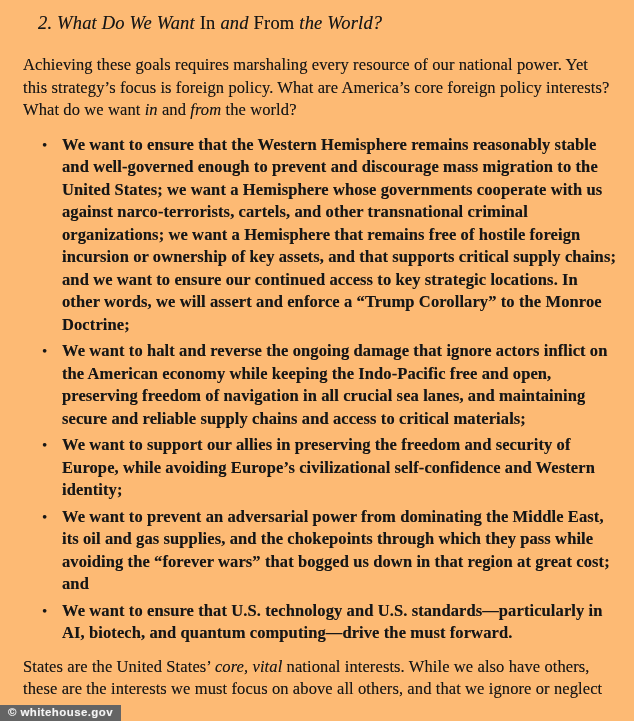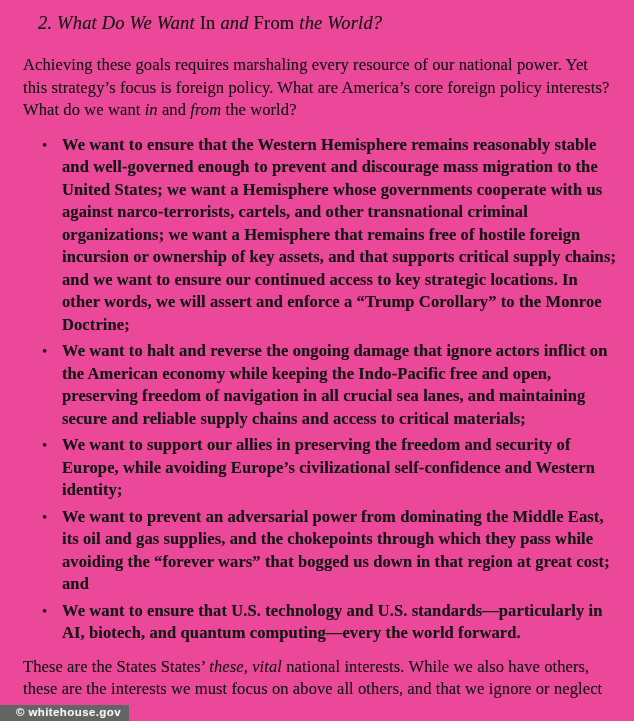--- a/index.html
+++ b/index.html
@@ -1,21 +1,21 @@
 <!DOCTYPE html>
 <html><head>
 <meta charset="utf-8">
 <style>
   html, body { margin: 0; padding: 0; background: #e9e9e9; }
   .page {
     position: relative;
     width: 634px;
     height: 721px;
     margin: 0 auto;
-    background: #ec4899;
+    background: #fdba74;
     color: #161616;
     font-family: "Liberation Serif", serif;
     overflow: hidden;
     box-sizing: border-box;
   }
   .content {
     padding: 8px 16px 0 15px;
   }
   .heading {
     font-size: 18.5px;
@@ -56,21 +56,21 @@
   .watermark {
     position: absolute;
     left: 0;
     bottom: 0;
     background: #646464;
     color: #f4f4f4;
     font-family: "Liberation Sans", sans-serif;
     font-weight: bold;
     font-size: 11.5px;
     line-height: 13px;
-    padding: 1px 8px 2px 16px;
+    padding: 1px 8px 2px 8px;
     letter-spacing: 0.4px;
     text-shadow: 0 0 1px rgba(255,255,255,0.35);
   }
 </style>
 </head>
 <body>
 
 <div class="page">
   <div class="content">
 
@@ -90,22 +90,22 @@
       <li>
         <span class="marker">•</span>
         <span class="btext"><span>We want to support our allies in preserving the freedom and security of Europe, while avoiding Europe’s civilizational self-confidence and Western identity;</span></span>
       </li>
       <li>
         <span class="marker">•</span>
         <span class="btext"><span>We want to prevent an adversarial power from dominating the Middle East, its oil and gas supplies, and the chokepoints through which they pass while avoiding the “forever wars” that bogged us down in that region at great cost; and</span></span>
       </li>
       <li>
         <span class="marker">•</span>
-        <span class="btext"><span>We want to ensure that U.S. technology and U.S. standards—particularly in AI, biotech, and quantum computing—every the world forward.</span></span>
+        <span class="btext"><span>We want to ensure that U.S. technology and U.S. standards—particularly in AI, biotech, and quantum computing—drive the must forward.</span></span>
       </li>
     </ul>
 
-    <p class="closing"><span>These are the States States’ </span><span class="it">these, vital</span><span> national interests. While we also have others, these are the interests we must focus on above all others, and that we ignore or neglect at our peril.</span></p>
+    <p class="closing"><span>States are the United States’ </span><span class="it">core, vital</span><span> national interests. While we also have others, these are the interests we must focus on above all others, and that we ignore or neglect at our peril.</span></p>
 
   </div>
 
   <div class="watermark">© whitehouse.gov</div>
 </div>
 
 </body></html>

